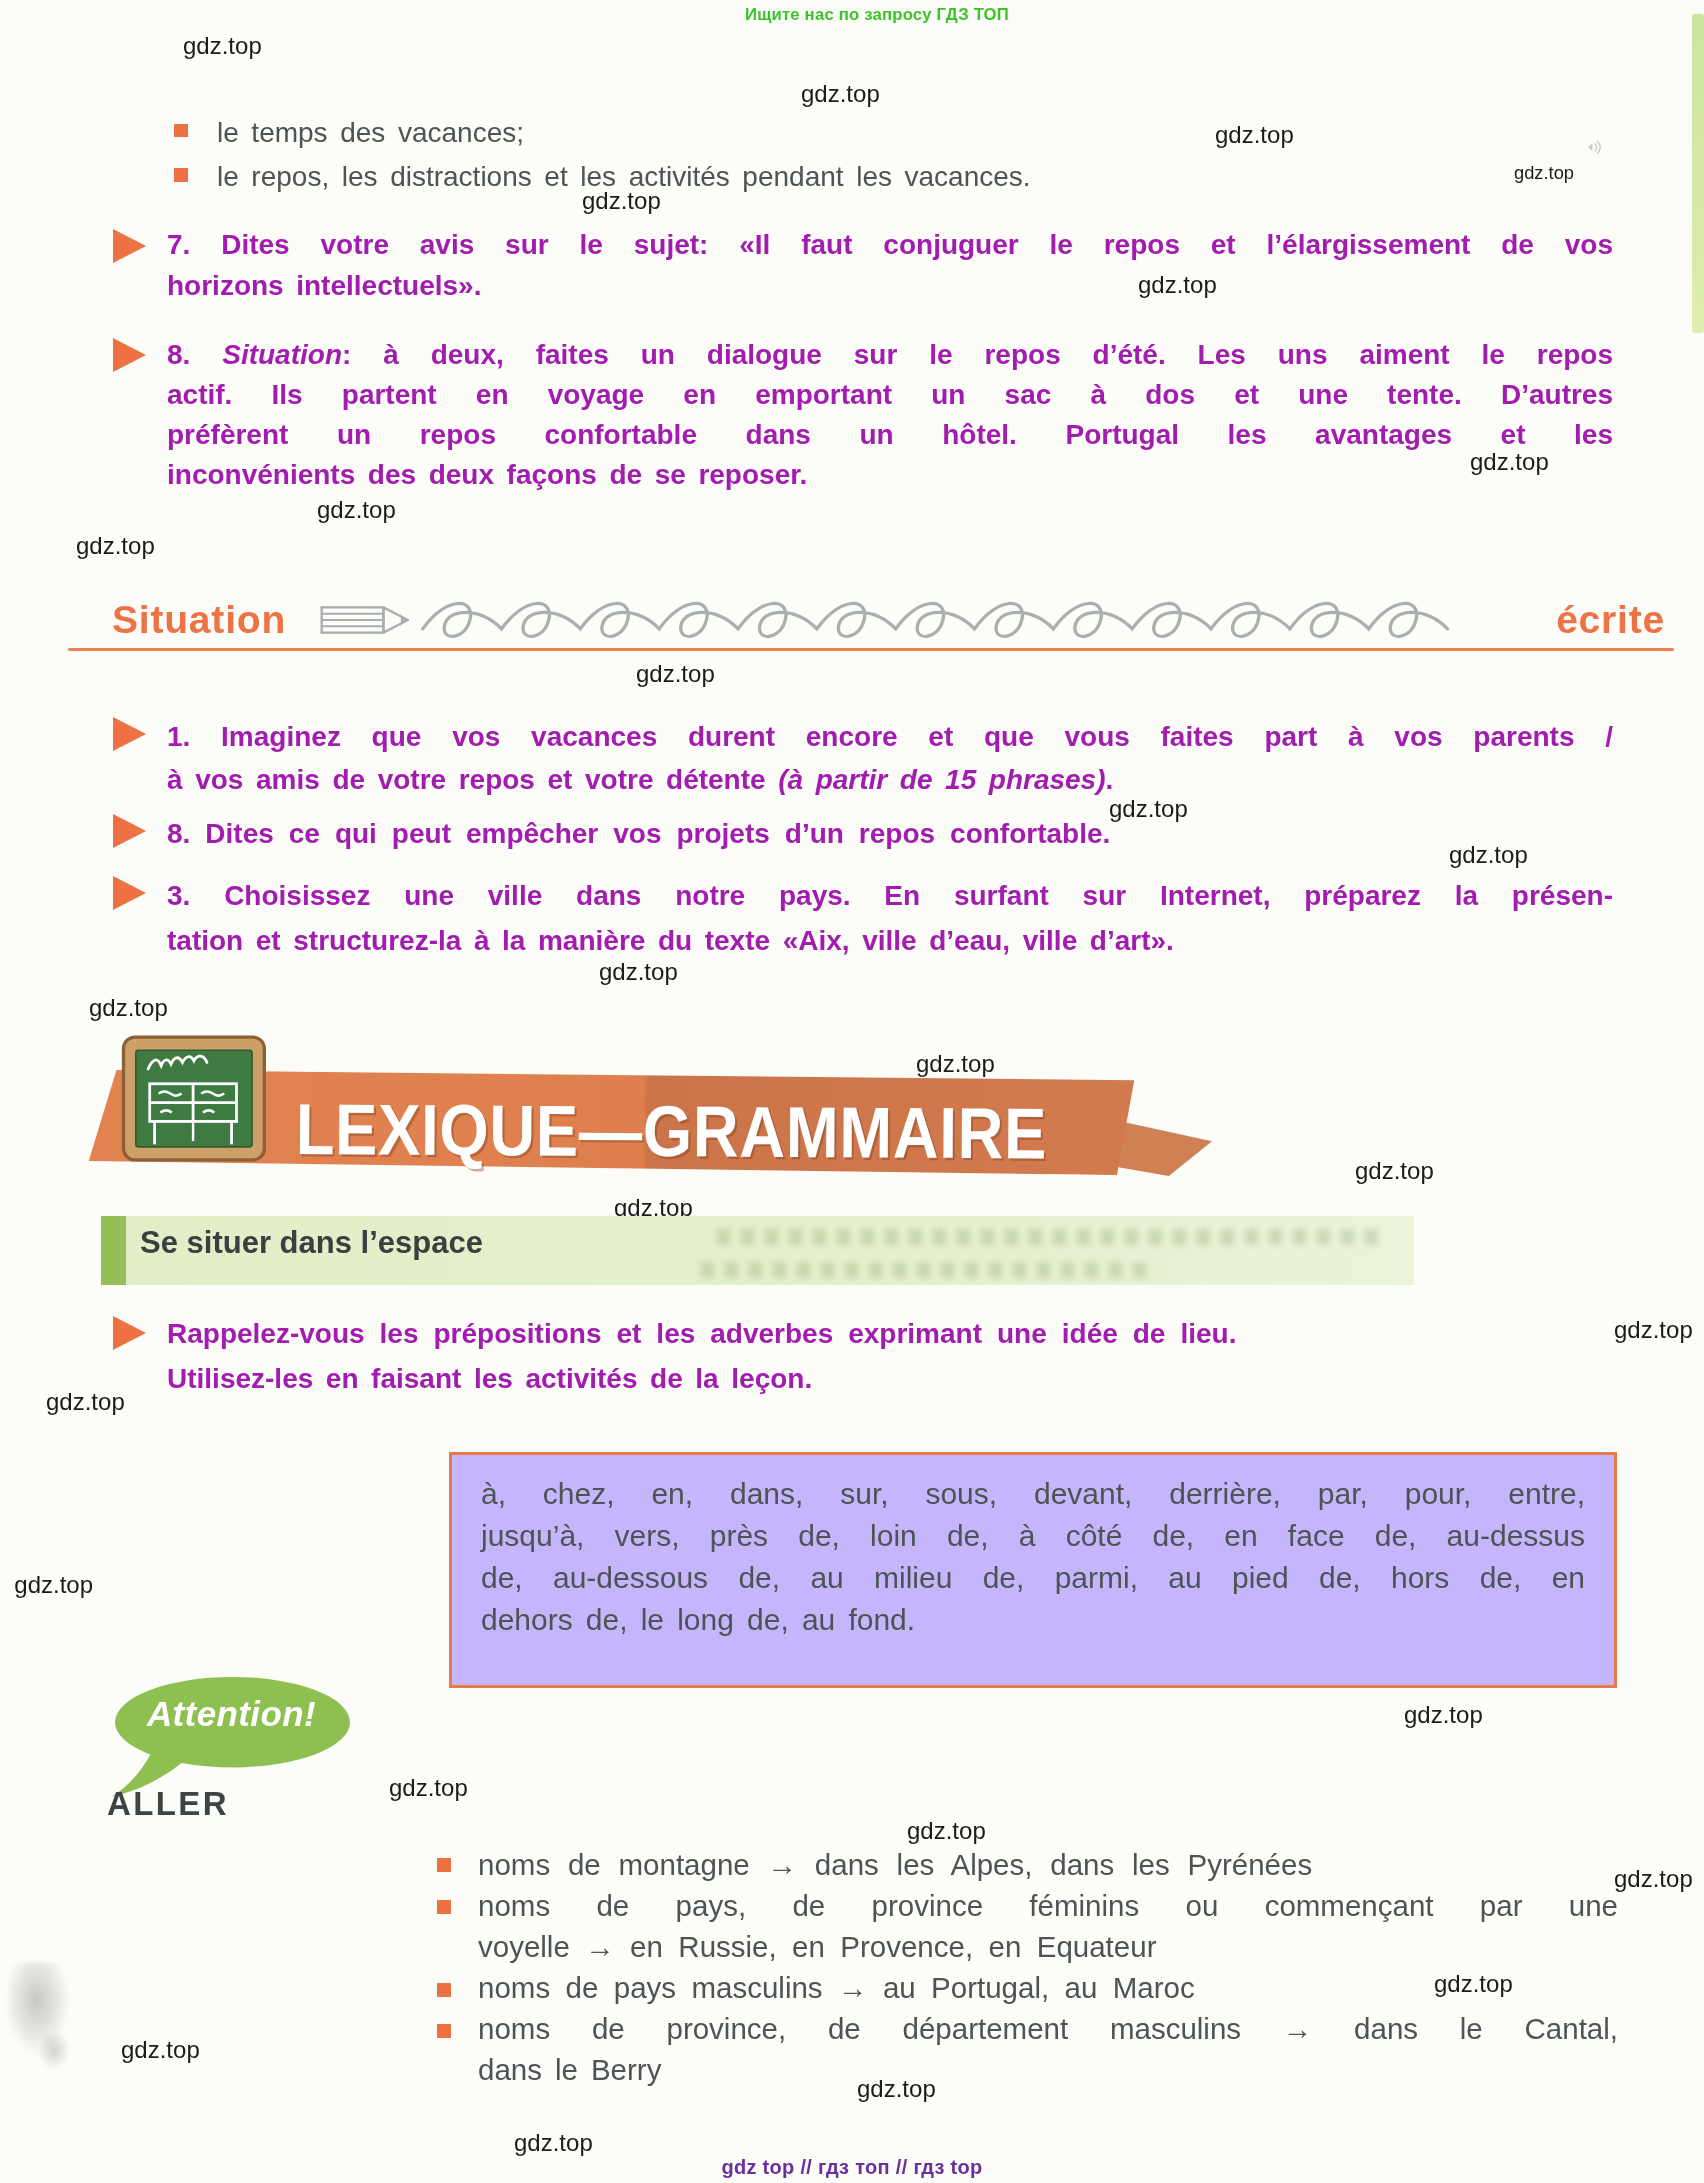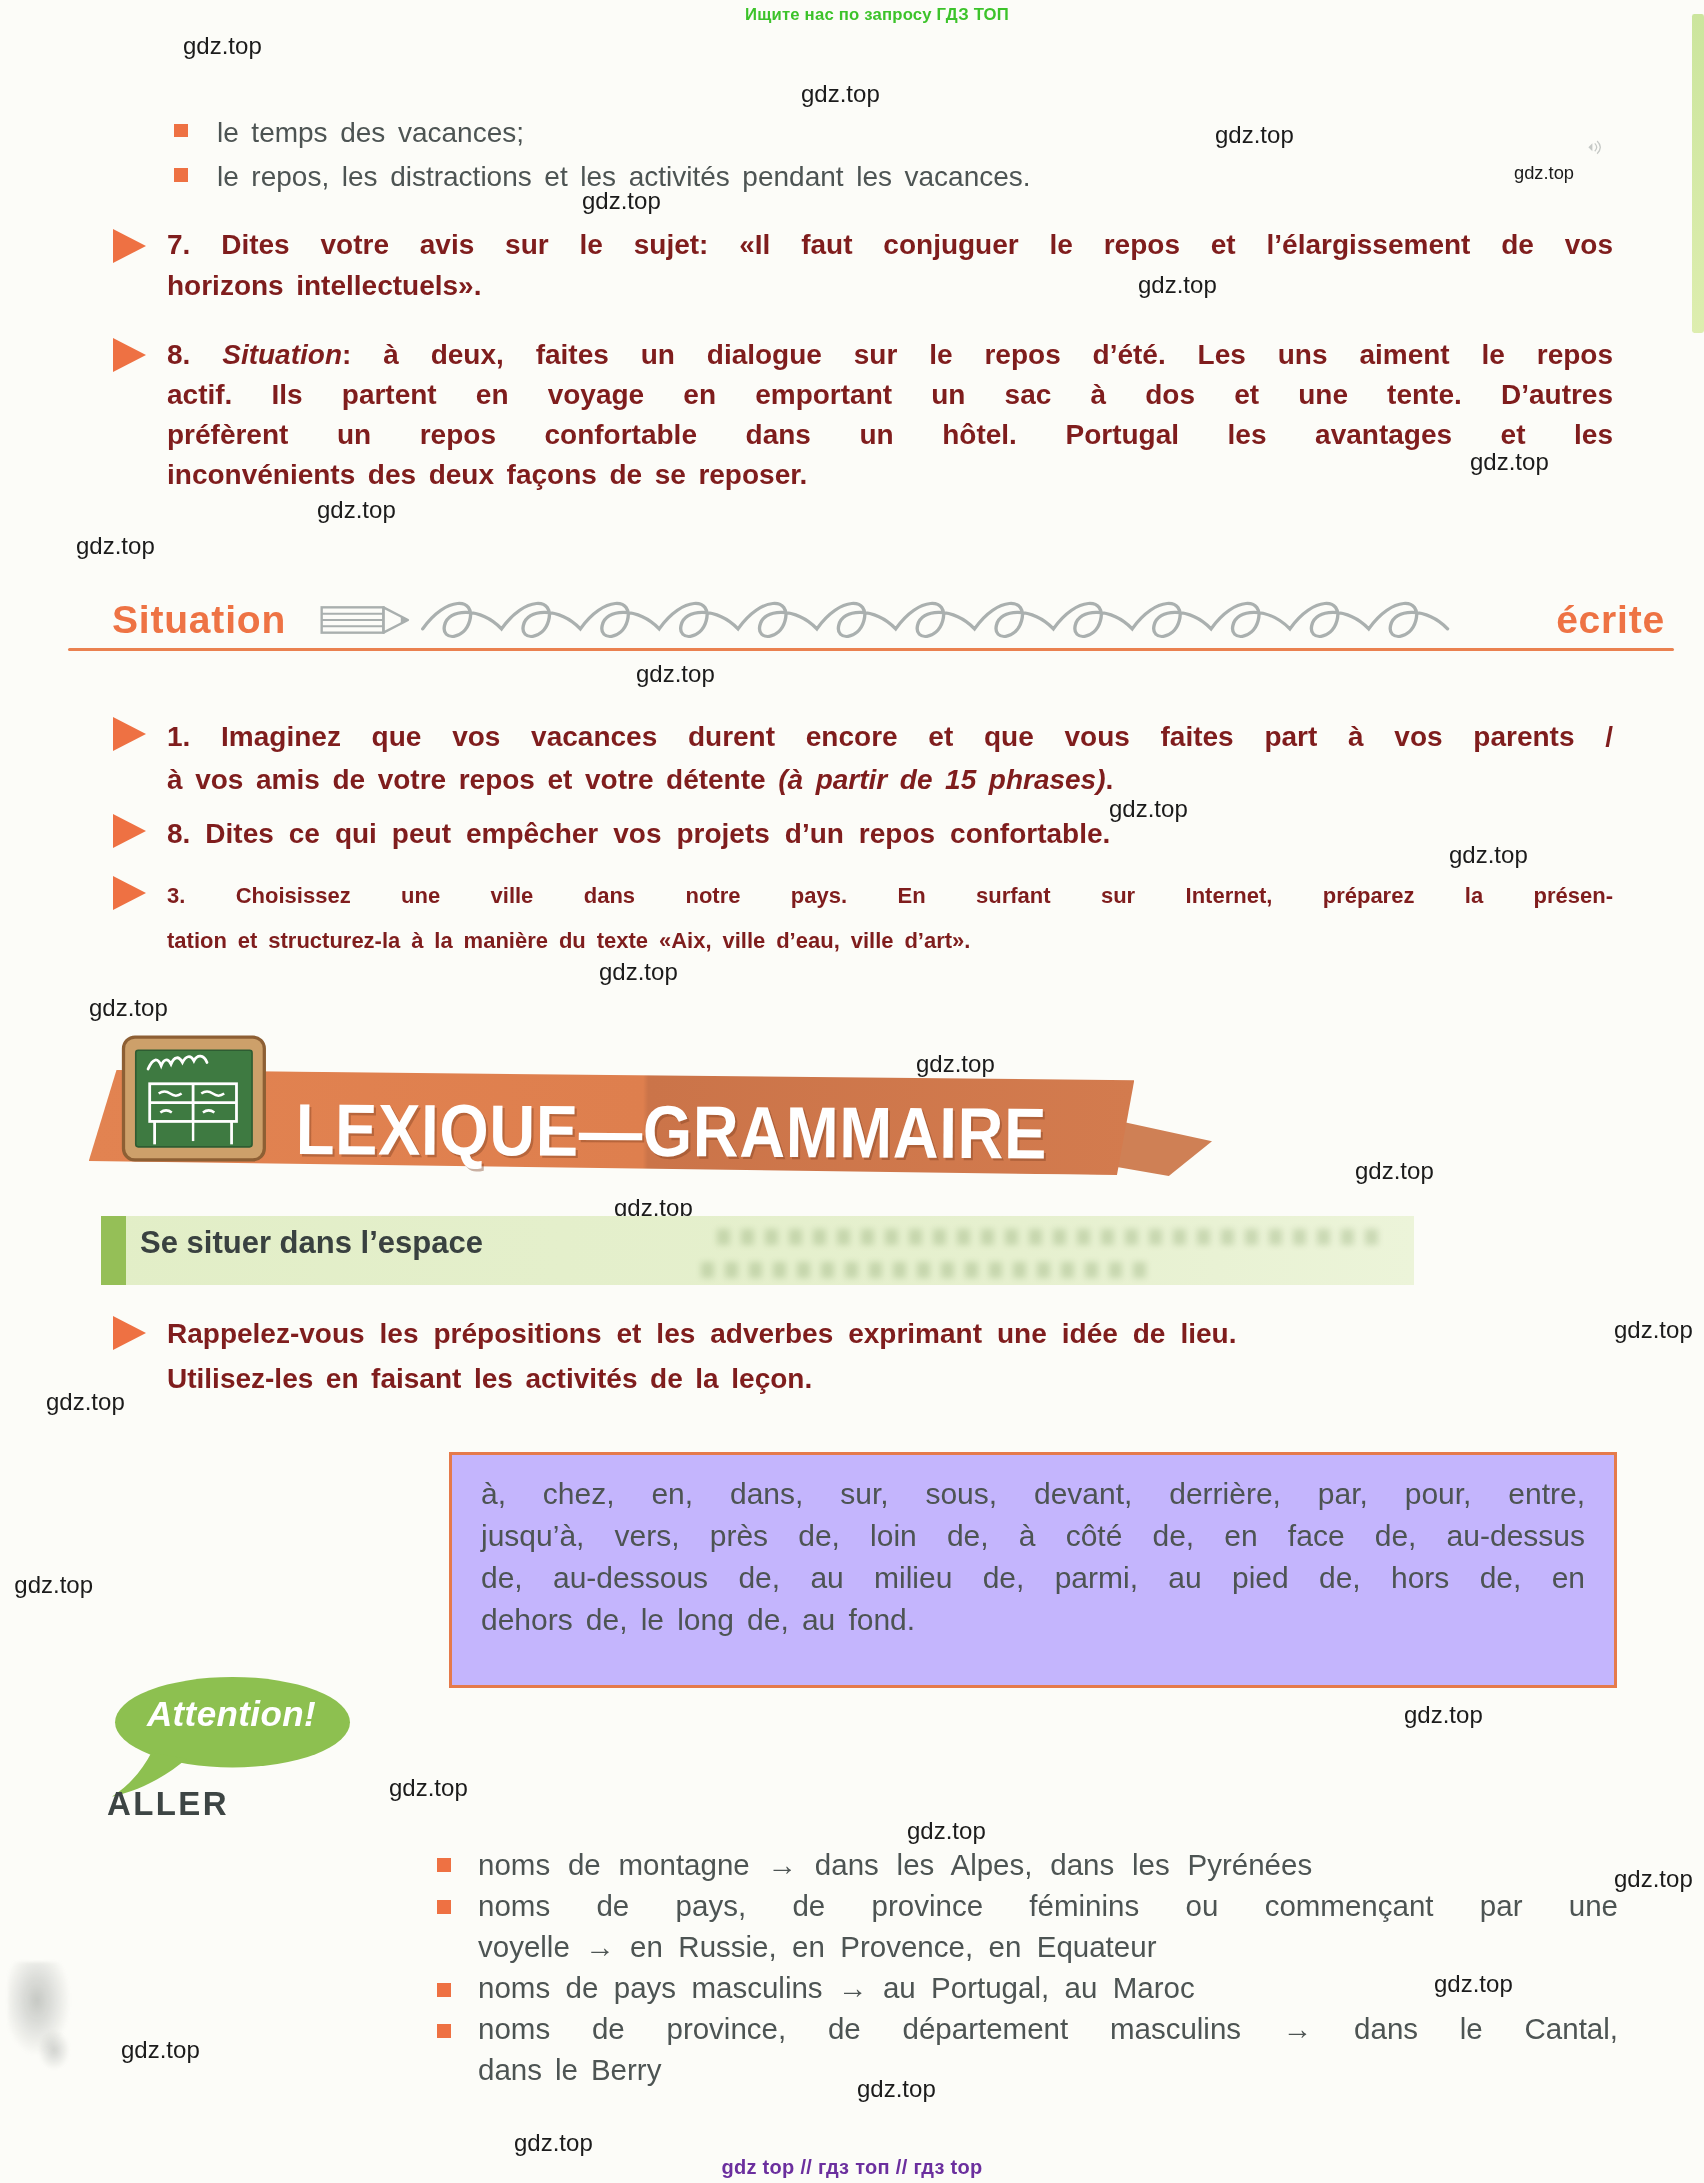--- a/index.html
+++ b/index.html
@@ -15,21 +15,21 @@
   .wm.small{font-size:18.3px;}
   
   .note{position:absolute;left:745px;top:4.8px;color:#3cc32a;font-size:16.7px;font-weight:700;letter-spacing:0.2px;}
   
   .arrow{position:absolute;width:0;height:0;
     border-top:17.5px solid transparent;border-bottom:17.5px solid transparent;
     border-left:33px solid #ee7143;}
   
   .sq{position:absolute;width:13.5px;height:13.5px;background:#ee7143;}
   
-  .tblock{position:absolute;color:#7f1d1d;}
+  .tblock{position:absolute;color:#a21caf;}
   .bold{font-weight:700;}
   .reg{font-weight:400;color:#4d5453;}
   .line{display:block;}
   .just{text-align:justify;text-align-last:justify;}
   .ws6{word-spacing:4.8px;}
   .ws9{word-spacing:7.2px;}
   .ws12{word-spacing:9.6px;}
   .ital{font-style:italic;}
   
   .prod-word{position:absolute;color:#ee7344;font-weight:700;font-size:39px;letter-spacing:0.8px;}
@@ -169,21 +169,21 @@
     <span class="line just">1. Imaginez que vos vacances durent encore et que vous faites part à vos parents /</span>
     <span class="line ws6"><span>à vos amis de votre repos et votre détente </span><span class="ital">(à partir de 15 phrases)</span><span>.</span></span>
   </div>
 
   <span class="arrow" style="left:113px;top:814px"></span>
   <div class="tblock bold" style="left:167px;top:812px;width:1446px;font-size:28px;line-height:43px;">
     <span class="line ws9">8. Dites ce qui peut empêcher vos projets d’un repos confortable.</span>
   </div>
 
   <span class="arrow" style="left:113px;top:876px"></span>
-  <div class="tblock bold" style="left:167px;top:873px;width:1446px;font-size:22px;line-height:45px;">
+  <div class="tblock bold" style="left:167px;top:873px;width:1446px;font-size:28px;line-height:45px;">
     <span class="line just">3. Choisissez une ville dans notre pays. En surfant sur Internet, préparez la présen-</span>
     <span class="line ws6">tation et structurez-la à la manière du texte «Aix, ville d’eau, ville d’art».</span>
   </div>
 
   <div class="ribbon-tail"></div>
   <div class="ribbon"></div>
   <div class="ribbon-title">LEXIQUE—GRAMMAIRE</div>
   <svg class="abs" style="left:120px;top:1033px" width="156" height="131" viewBox="0 0 190 160">
     <rect x="4" y="5" width="172" height="150" rx="14" fill="#cda06a" stroke="#8d5f34" stroke-width="4"></rect>
     <rect x="19" y="21" width="142" height="118" rx="3" fill="#3e7a41" stroke="#2e5c32" stroke-width="2"></rect>

